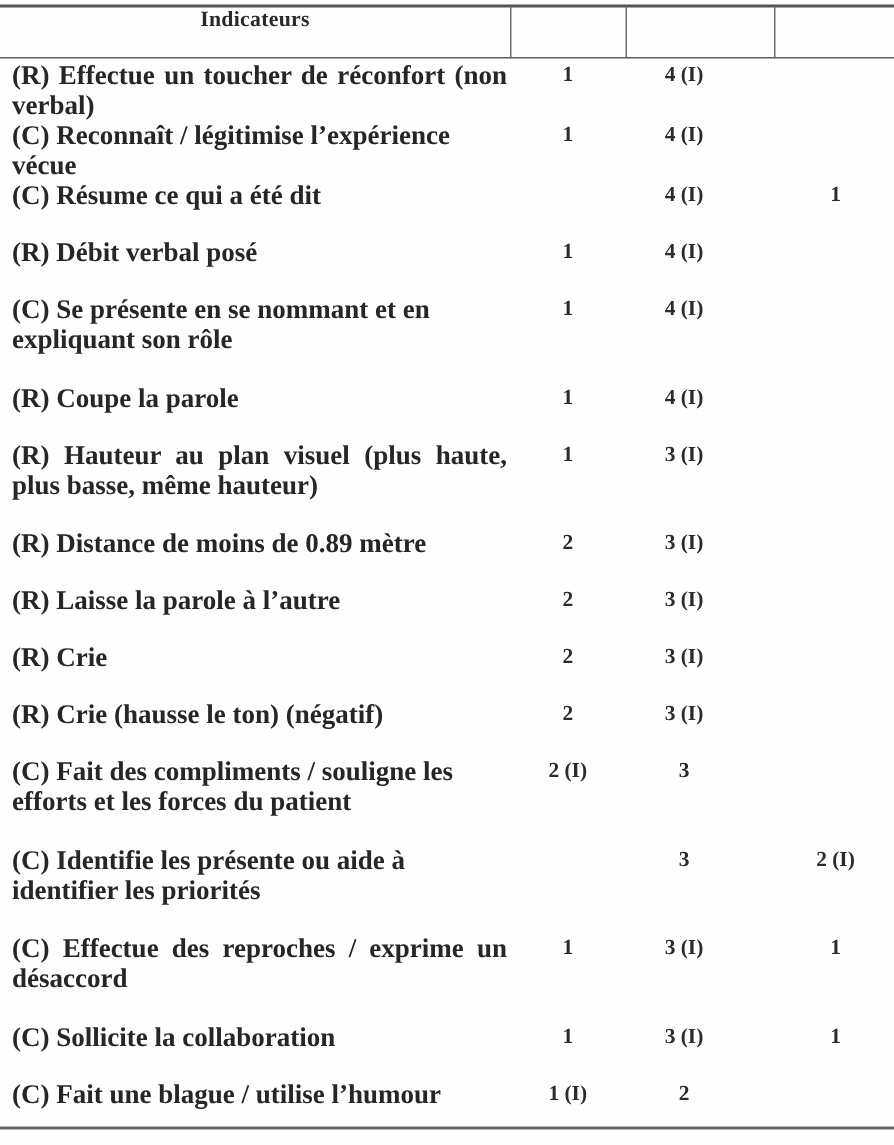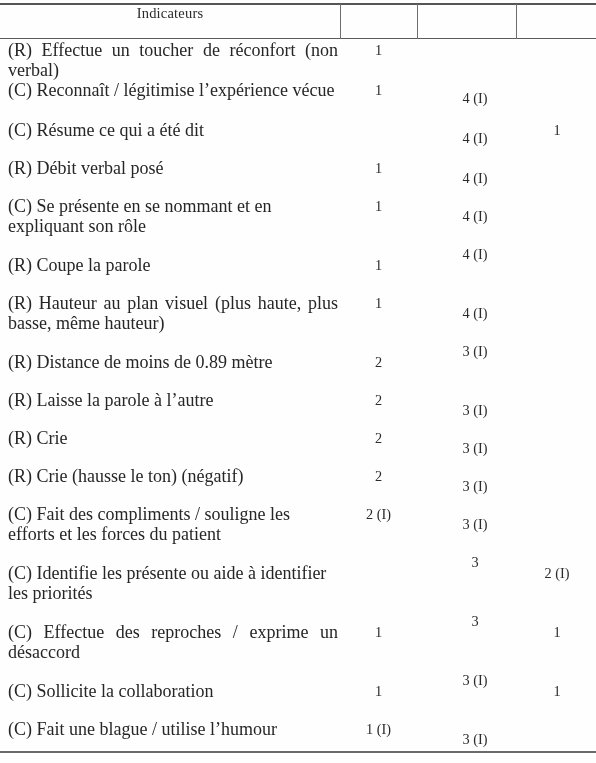--- a/index.html
+++ b/index.html
@@ -15,20 +15,21 @@
     position: relative;
     overflow: hidden;
     -webkit-font-smoothing: antialiased;
   }
 
   #doc {
     position: relative;
     width: 596px;
     height: 763px;
     background: #fefefe;
+    font-weight: bold;
   }
 
   
   .rule {
     position: absolute;
     left: 0;
     width: 596px;
     background: #4a4a4a;
     height: 1px;
   }
@@ -89,21 +90,21 @@
     text-align-last: left;
   }
   .val {
     position: absolute;
     text-align: center;
     font-size: 14.3px;
     line-height: 19.5px;
     color: #2b2b2b;
   }
   .val.c1 { left: 340px; width: 77px; }
-  .val.c2 { left: 425px; width: 100px; margin-top: 48px; }
+  .val.c2 { left: 406px; width: 100px; }
   .val.c3 { left: 518px; width: 78px; }
 </style>
 </head>
 <body>
 
 <div id="doc">
 
   <div class="rule top"></div>
   <div class="rule underhdr"></div>
   <div class="rule bottom"></div>

